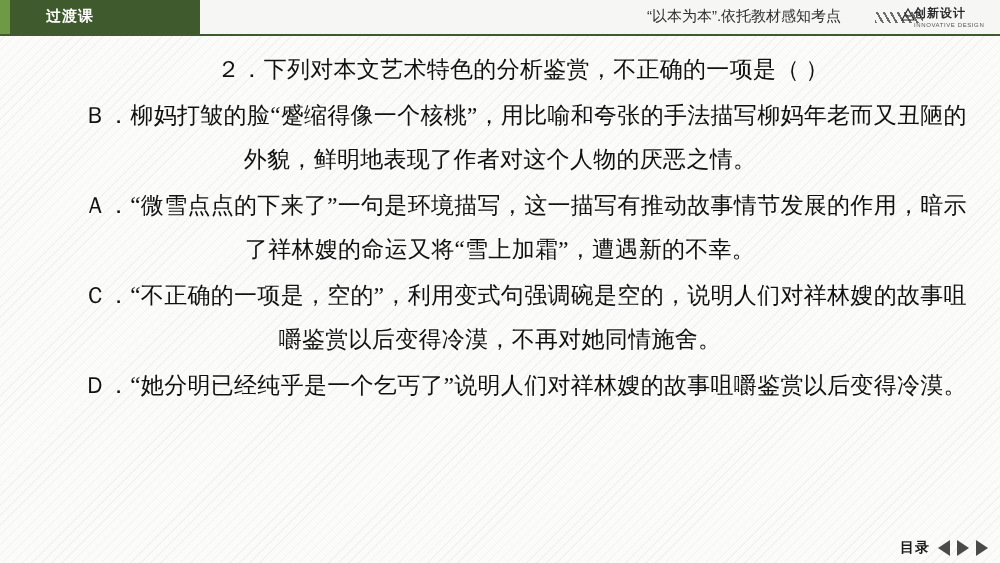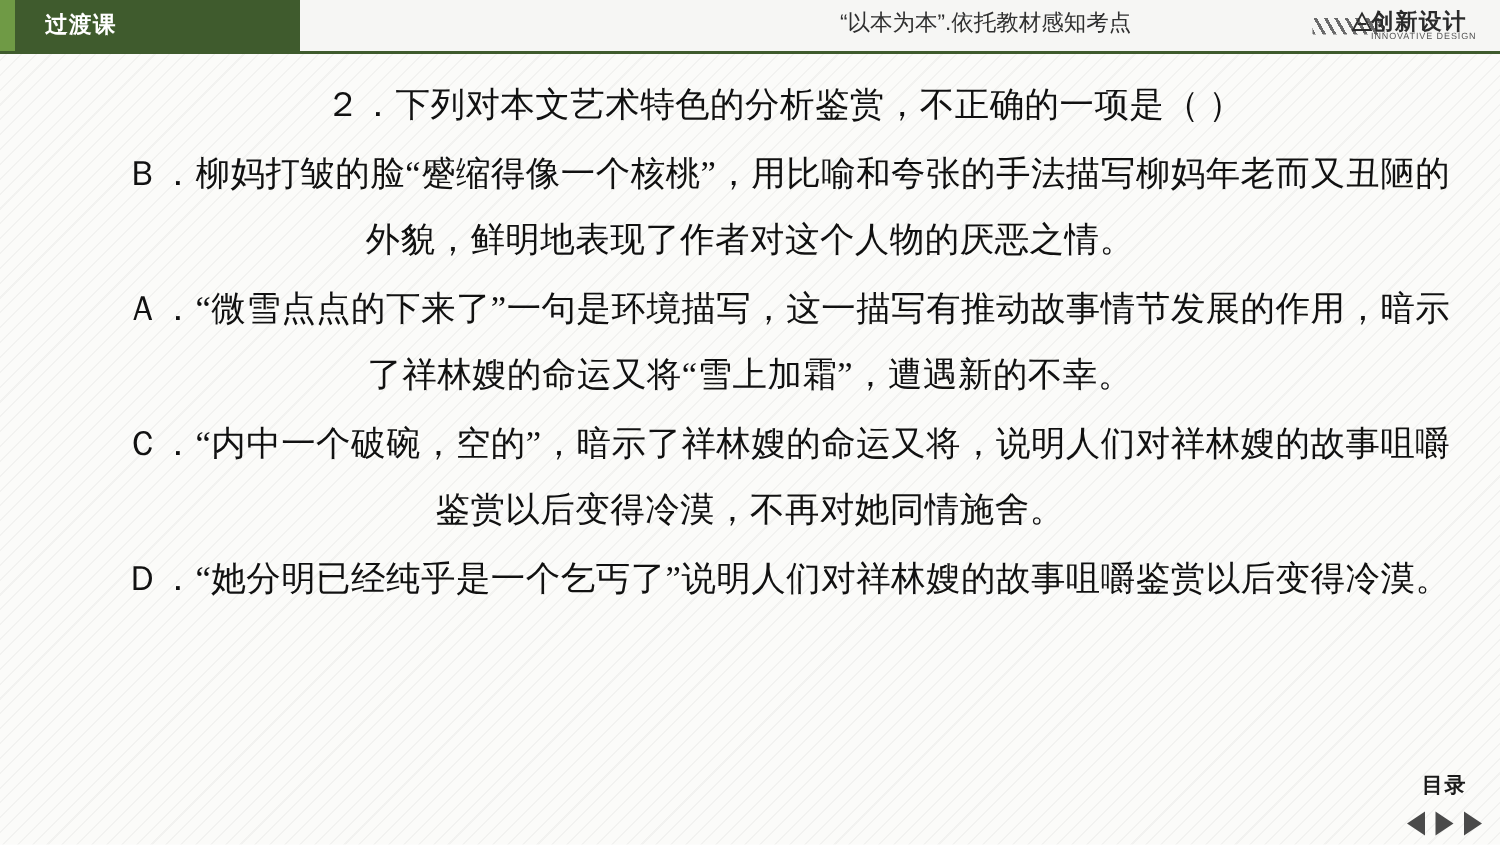--- a/index.html
+++ b/index.html
@@ -59,33 +59,33 @@
     position: absolute;
     top: 0;
     left: 0;
     width: 10px;
     height: 34px;
     background: #6f9a45;
   }
   .header-title {
     position: absolute;
     top: 7px;
-    left: 30px;
+    left: 46px;
     color: #ffffff;
     font-family: "Liberation Sans", "DejaVu Sans", sans-serif;
     font-size: 15px;
     font-weight: bold;
     letter-spacing: 1px;
   }
   .header-center {
     position: absolute;
     top: 5px;
-    left: 560px;
+    left: 584px;
     width: 320px;
-    text-align: left;
+    text-align: center;
     color: #2f2f2f;
     font-family: "Liberation Sans", "DejaVu Sans", sans-serif;
     font-size: 15px;
     line-height: 22px;
   }
   .header-hatch {
     position: absolute;
     top: 12px;
     left: 875px;
     width: 48px;
@@ -103,21 +103,21 @@
     top: 5px;
     right: 8px;
     width: 92px;
     height: 26px;
   }
   .logo-cn {
     position: absolute;
     top: 0;
     left: 14px;
     font-family: Liberation Mono, monospace;
-    font-size: 15px;
+    font-size: 12px;
     font-weight: bold;
     color: #2b2b2b;
     letter-spacing: 1px;
   }
   .logo-en {
     position: absolute;
     top: 17px;
     left: 14px;
     font-family: "Liberation Sans", "DejaVu Sans", sans-serif;
     font-size: 6px;
@@ -162,21 +162,20 @@
   }
 
   
   .footer {
     position: absolute;
     bottom: 6px;
     right: 12px;
     display: flex;
     align-items: center;
     gap: 8px;
-    flex-direction: column;
   }
   .footer-label {
     font-family: "Liberation Sans", "DejaVu Sans", sans-serif;
     font-size: 14px;
     font-weight: bold;
     color: #1b1b1b;
     letter-spacing: 1px;
   }
   .nav-arrows {
     display: flex;
@@ -218,21 +217,21 @@
       <div class="logo-cn">创新设计</div>
       <div class="logo-en">INNOVATIVE DESIGN</div>
     </div>
   </div>
   <div class="header-rule"></div>
 
   <div class="content">
     <p class="para">２．下列对本文艺术特色的分析鉴赏，不正确的一项是（        ）</p>
     <p class="para q">Ｂ．柳妈打皱的脸“蹙缩得像一个核桃”，用比喻和夸张的手法描写柳妈年老而又丑陋的外貌，鲜明地表现了作者对这个人物的厌恶之情。</p>
     <p class="para q">Ａ．“微雪点点的下来了”一句是环境描写，这一描写有推动故事情节发展的作用，暗示了祥林嫂的命运又将“雪上加霜”，遭遇新的不幸。</p>
-    <p class="para q">Ｃ．“内中一个破碗，空的”，暗示了祥林嫂的命运又将，说明人们对祥林嫂的故事咀嚼鉴赏以后变得冷漠，不再对她同情施舍。</p>
+    <p class="para q">Ｃ．“不正确的一项是，空的”，利用变式句强调碗是空的，说明人们对祥林嫂的故事咀嚼鉴赏以后变得冷漠，不再对她同情施舍。</p>
     <p class="para q">Ｄ．“她分明已经纯乎是一个乞丐了”说明人们对祥林嫂的故事咀嚼鉴赏以后变得冷漠。</p>
   </div>
 
   <div class="footer">
     <div class="footer-label">目录</div>
     <div class="nav-arrows">
       <div class="arrow arrow-left"></div>
       <div class="arrow arrow-right"></div>
       <div class="arrow arrow-right"></div>
     </div>

